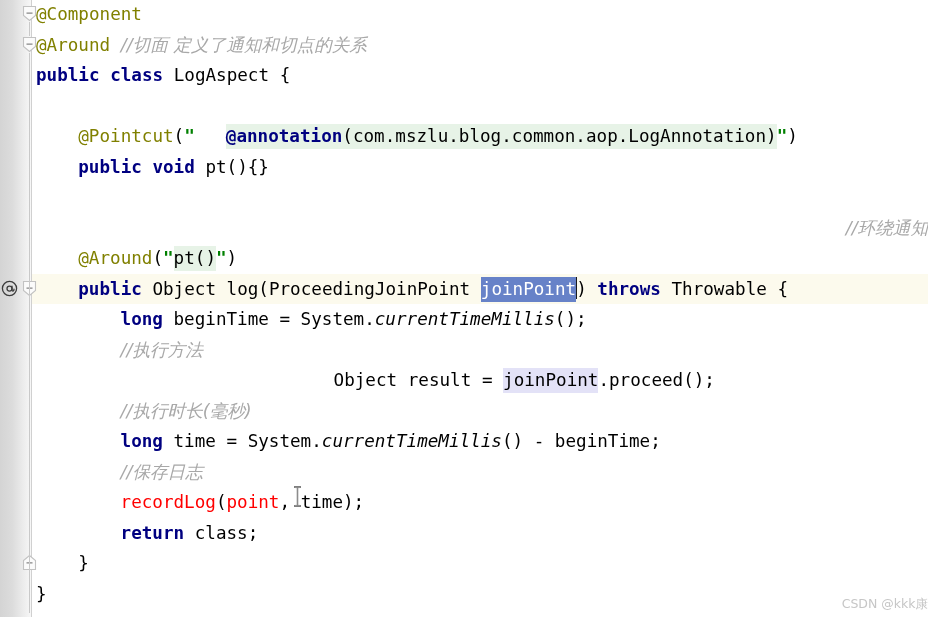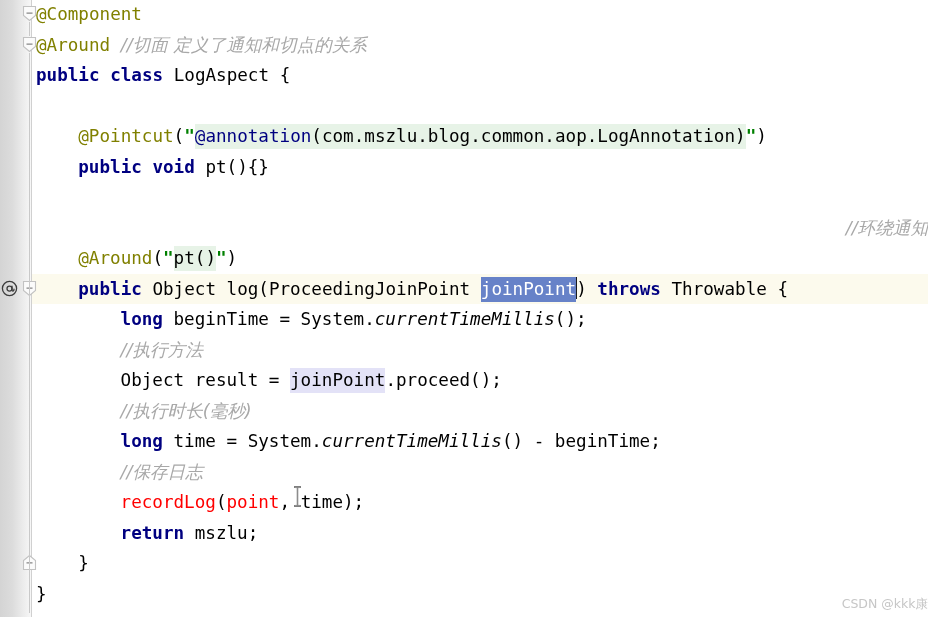--- a/index.html
+++ b/index.html
@@ -87,21 +87,21 @@
   .caret-line-bg.g { left: 0; width: 31px; background: #faf8e6; }
 
   
   .kw      { color: #000080; font-weight: bold; }
   .anno    { color: #808000; }
   .cmt     { color: #a8a8a8; font-style: italic; font-family: "DejaVu Sans", "Liberation Sans", sans-serif; }
   .str     { color: #008000; font-weight: bold; }
   .plain   { color: #000000; }
   .italic  { font-style: italic; }
   .err     { color: #ff0000; }
-  .injnavy { color: #000080; font-weight: normal; }
+  .injnavy { color: #000080; font-weight: bold; margin-left: 31px; }
 
   
   .inj-bg {
     background: #e7f3e7;
     padding: 2px 0 3px 0;
   }
   .sel {
     background: #6782c8;
     color: #ffffff;
     padding: 2px 0 3px 0;
@@ -155,26 +155,26 @@
       <div class="line" style="top: 121px; padding-left: 46.28px;"><span class="txt anno">@Pointcut</span><span class="txt plain">(</span><span class="txt str">"</span><span class="txt injnavy inj-bg">@annotation</span><span class="txt plain inj-bg">(com.mszlu.blog.common.aop.LogAnnotation)</span><span class="txt str">"</span><span class="txt plain">)</span></div>
       <div class="line" style="top: 151.5px; padding-left: 46.28px;"><span class="txt kw">public</span><span class="txt plain"> </span><span class="txt kw">void</span><span class="txt plain"> pt(){}</span></div>
       <div class="line" style="top: 182px; padding-left: 4px;"></div>
       <div class="line" style="top: 212.5px; padding-left: 46.28px; text-align: right;"><span class="txt cmt">//环绕通知</span></div>
       <div class="line" style="top: 243px; padding-left: 46.28px;"><span class="txt anno">@Around</span><span class="txt plain">(</span><span class="txt str">"</span><span class="txt plain inj-bg">pt()</span><span class="txt str">"</span><span class="txt plain">)</span></div>
       <div class="caret-line-bg g" style="top: 273.5px; left: -32px;"></div>
       <div class="caret-line-bg" style="top: 273.5px;"></div>
       <div class="line" style="top: 304px; padding-left: 88.56px;"><span class="txt kw">long</span><span class="txt plain"> beginTime = System.</span><span class="txt italic">currentTimeMillis</span><span class="txt plain">();</span></div>
       <div class="line" style="top: 273.5px; padding-left: 46.28px;"><span class="txt kw">public</span><span class="txt plain"> Object log(ProceedingJoinPoint </span><span class="txt plain sel">joinPoint</span><span class="caret"></span><span class="txt plain">) </span><span class="txt kw">throws</span><span class="txt plain"> Throwable {</span></div>
       <div class="line" style="top: 334.5px; padding-left: 88.56px;"><span class="txt cmt">//执行方法</span></div>
-      <div class="line" style="top: 365px; padding-left: 88.56px;"><span class="txt plain">Object result = </span><span class="txt plain idhl">joinPoint</span><span class="txt plain">.proceed();</span></div>
+      <div class="line" style="top: 365px; padding-left: 88.56px; text-align: center;"><span class="txt plain">Object result = </span><span class="txt plain idhl">joinPoint</span><span class="txt plain">.proceed();</span></div>
       <div class="line" style="top: 426px; padding-left: 88.56px;"><span class="txt kw">long</span><span class="txt plain"> time = System.</span><span class="txt italic">currentTimeMillis</span><span class="txt plain">() - beginTime;</span></div>
       <div class="line" style="top: 395.5px; padding-left: 88.56px;"><span class="txt cmt">//执行时长(毫秒)</span></div>
       <div class="line" style="top: 456.5px; padding-left: 88.56px;"><span class="txt cmt">//保存日志</span></div>
       <div class="line" style="top: 487px; padding-left: 88.56px;"><span class="txt err">recordLog</span><span class="txt plain">(</span><span class="txt err">point</span><span class="txt plain">, time);</span></div>
-      <div class="line" style="top: 517.5px; padding-left: 88.56px;"><span class="txt kw">return</span><span class="txt plain"> mszlu;</span></div>
+      <div class="line" style="top: 517.5px; padding-left: 88.56px;"><span class="txt kw">return</span><span class="txt plain"> class;</span></div>
       <div class="line" style="top: 548px; padding-left: 46.28px;"><span class="txt plain">}</span></div>
       <div class="line" style="top: 578.5px; padding-left: 4px;"><span class="txt plain">}</span></div>
     </div>
 
   <div id="gutter-icons">
       <div class="fold" style="top: 5px;">
         <svg width="15" height="17" viewBox="0 0 15 17">
           <path d="M1.5 1.5 H13.5 V10.5 L7.5 15.5 L1.5 10.5 Z" fill="#fbfbfb" stroke="#c2c2c2" stroke-width="1.1"></path>
           <rect x="4.5" y="7.4" width="6" height="1.5" fill="#9a9a9a"></rect>
         </svg>

